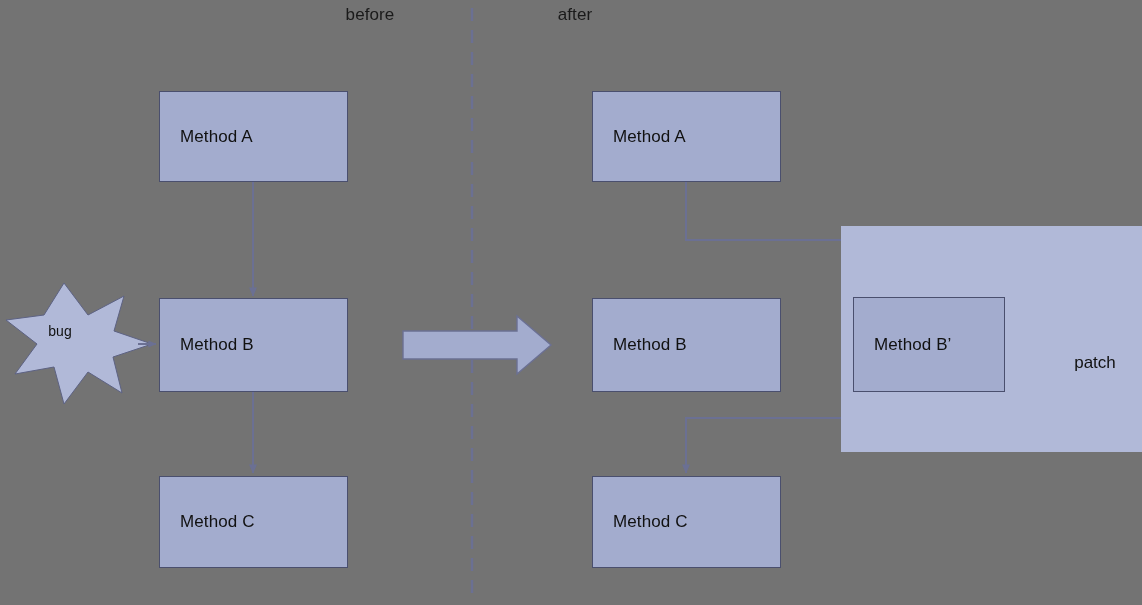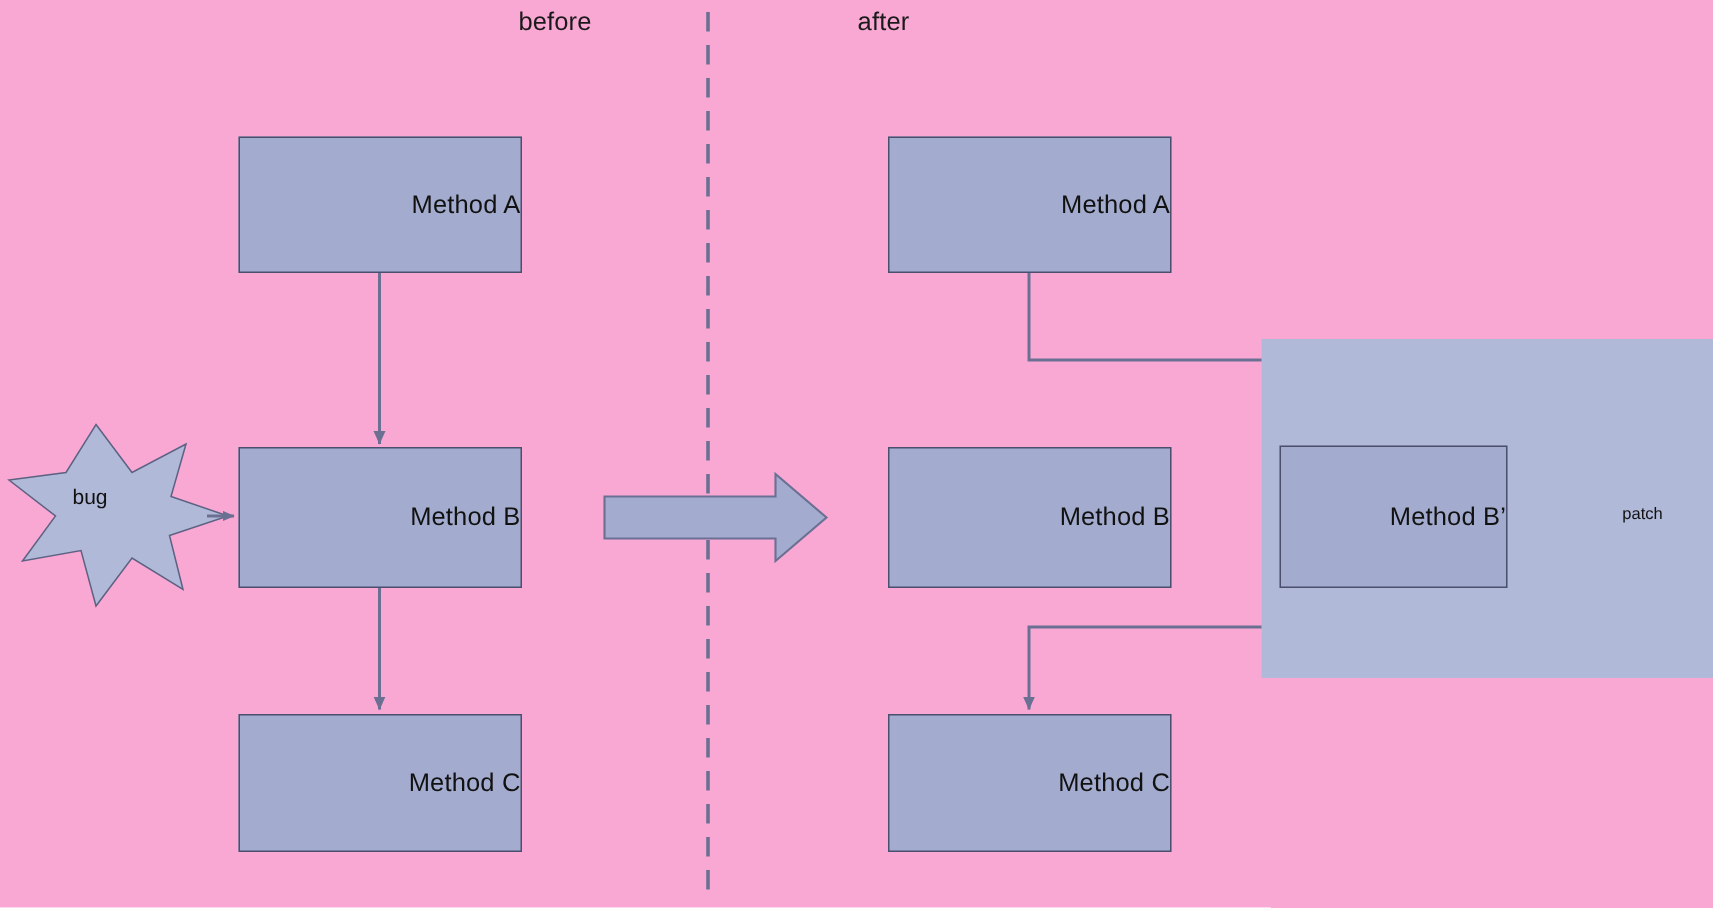--- a/index.html
+++ b/index.html
@@ -7,21 +7,21 @@
     padding: 0;
     background: #ffffff;
   }
   body {
     font-family: "Liberation Sans", sans-serif;
   }
   #canvas {
     position: relative;
     width: 1142px;
     height: 605px;
-    background: #f9a8d4;
+    background: #737373;
     overflow: hidden;
   }
   #canvas svg.layer {
     position: absolute;
     left: 0;
     top: 0;
     width: 1142px;
     height: 605px;
   }
   .col-label {
@@ -32,56 +32,58 @@
     transform: translateX(-50%);
     letter-spacing: 0.1px;
   }
   .node-box {
     position: absolute;
     background: #a3acce;
     border: 1px solid #4a4f6e;
     box-sizing: border-box;
     display: flex;
     align-items: center;
-    justify-content: flex-end;
+    justify-content: flex-start;
+    padding-left: 20px;
   }
   .node-label {
     font-size: 17px;
     color: #111111;
     white-space: nowrap;
     letter-spacing: 0.1px;
   }
   .patch-region {
     position: absolute;
     background: #b1b9d8;
     box-sizing: border-box;
   }
   .patch-label {
     position: absolute;
-    font-size: 11px;
+    font-size: 17px;
     color: #111111;
     white-space: nowrap;
     transform: translateX(-50%);
+    margin-top: 16px;
   }
   .bug-label {
     position: absolute;
     font-size: 14px;
     color: #111111;
     white-space: nowrap;
     transform: translate(-50%, -50%);
   }
 </style>
 </head>
 <body>
 
 <div id="canvas">
 
   <div class="col-label" style="left:370px; top:5px;">before</div>
 
-  <div class="col-label" style="left:575px; top:5px;margin-left:14px;">after</div>
+  <div class="col-label" style="left:575px; top:5px;">after</div>
 
   <svg class="layer" viewBox="0 0 1142 605">
     <defs>
       <marker id="arrowhead" markerWidth="10" markerHeight="10" refX="8.6" refY="4" orient="auto" markerUnits="userSpaceOnUse">
         <path d="M 0 0 L 9 4 L 0 8 z" fill="#6b7093"></path>
       </marker>
       <marker id="arrowheadSmall" markerWidth="9" markerHeight="9" refX="7.6" refY="3.5" orient="auto" markerUnits="userSpaceOnUse">
         <path d="M 0 0 L 8 3.5 L 0 7 z" fill="#6b7093"></path>
       </marker>
     </defs>

